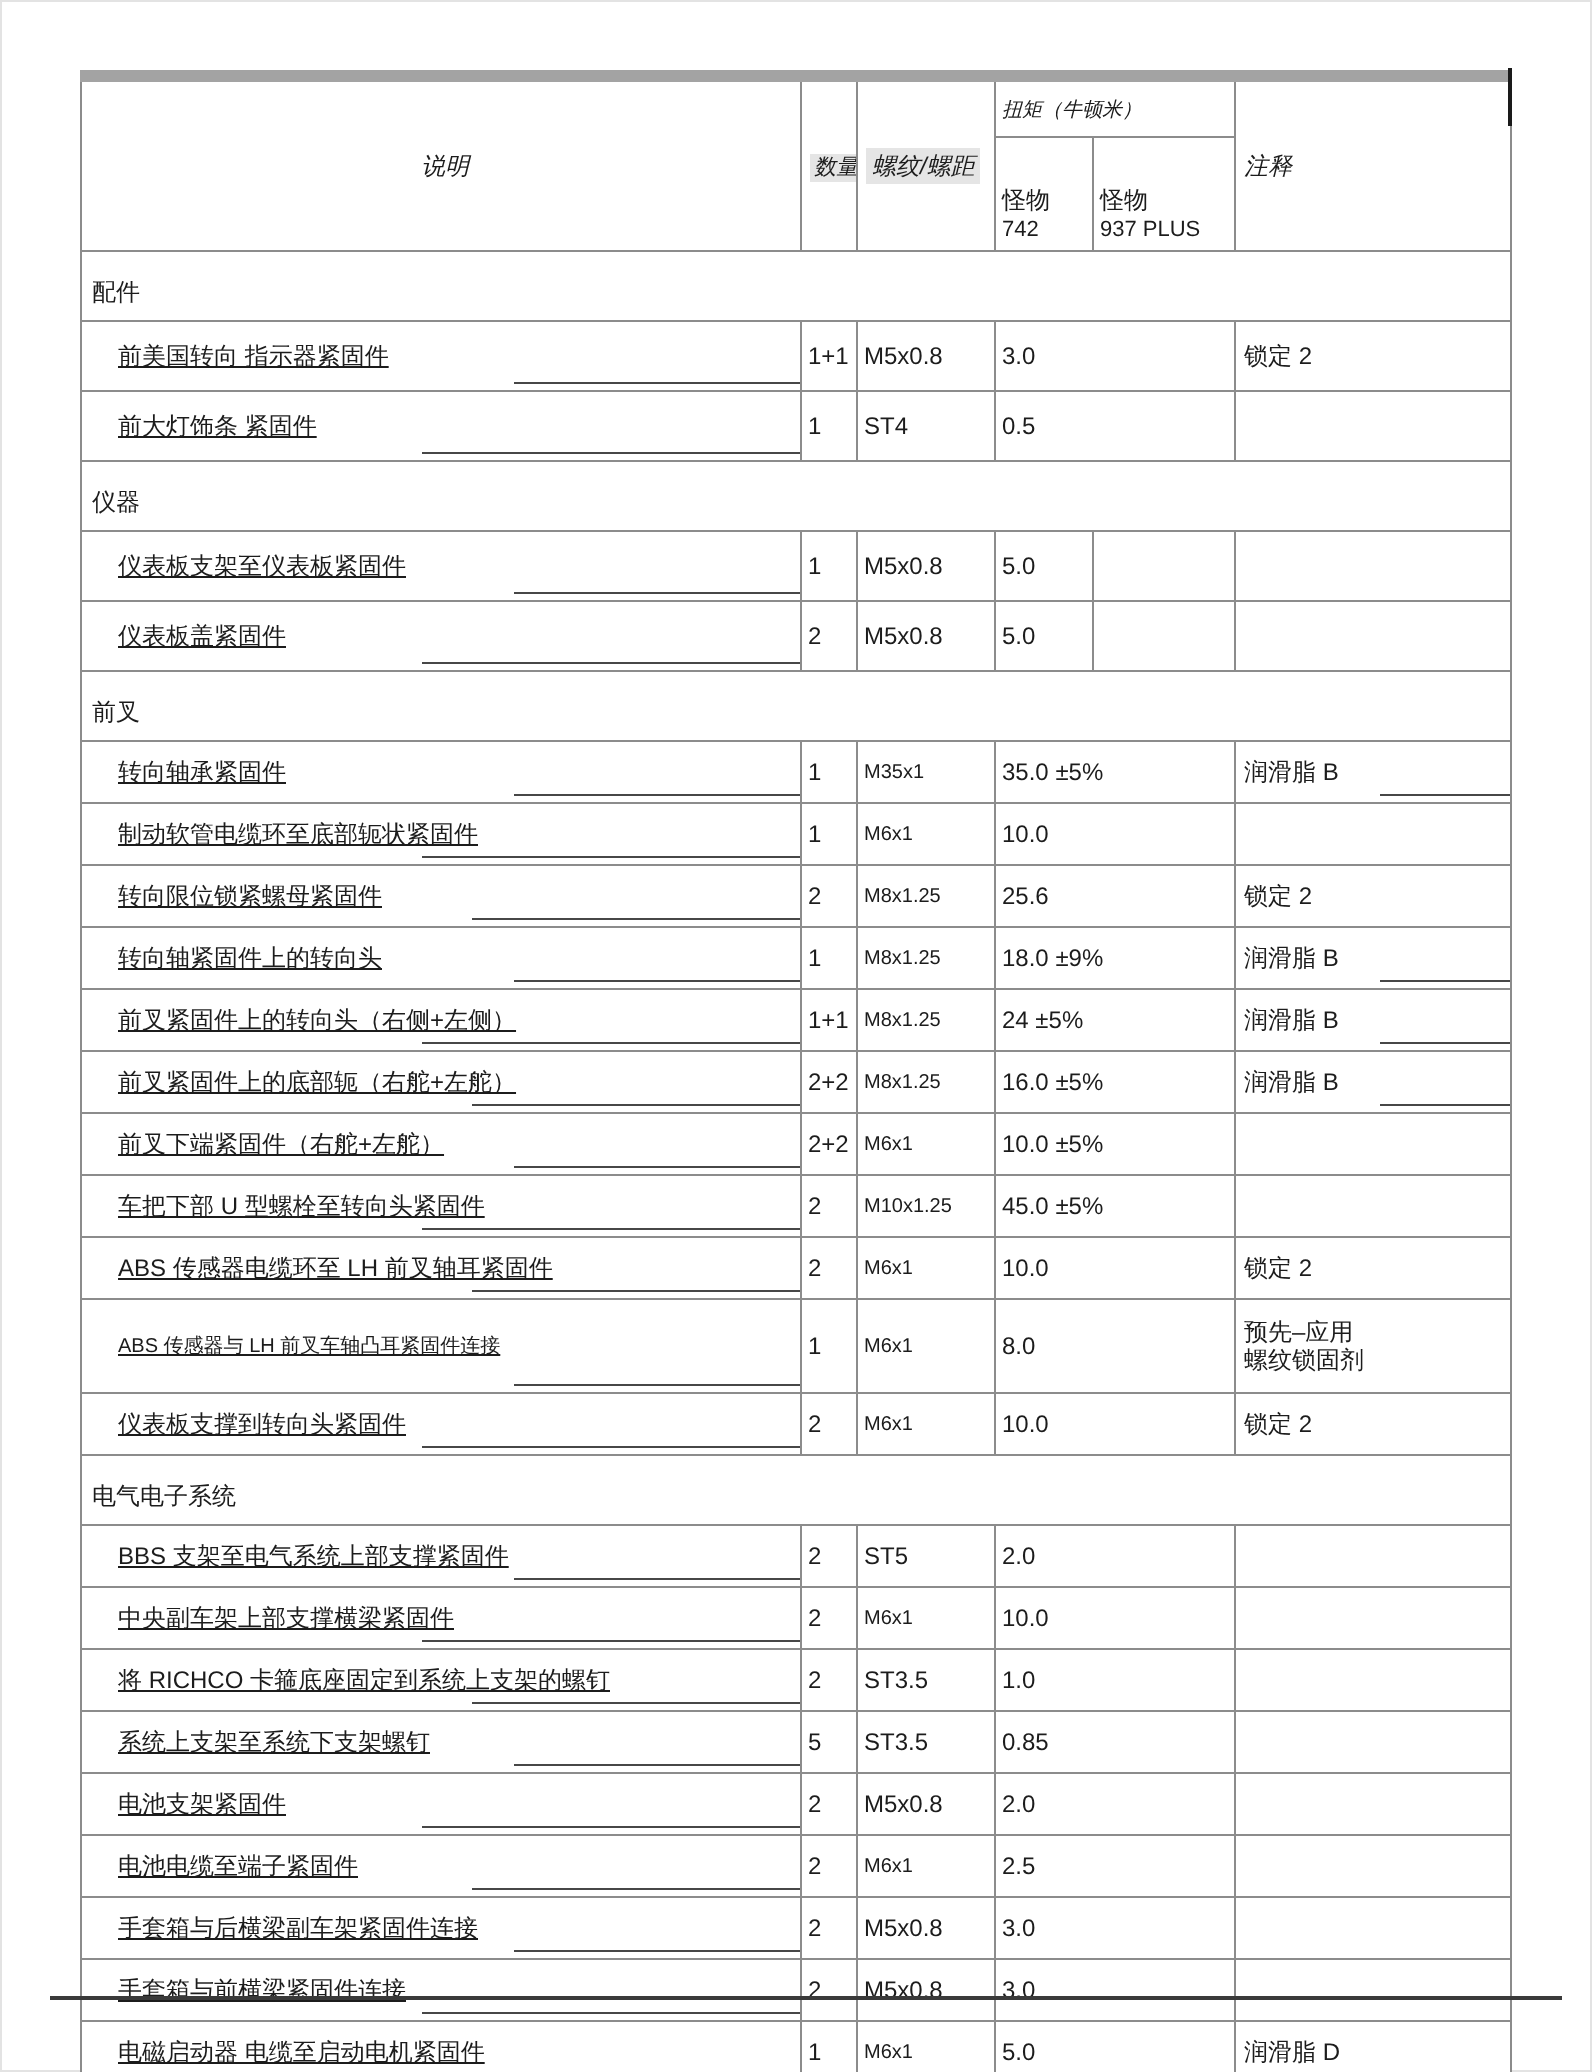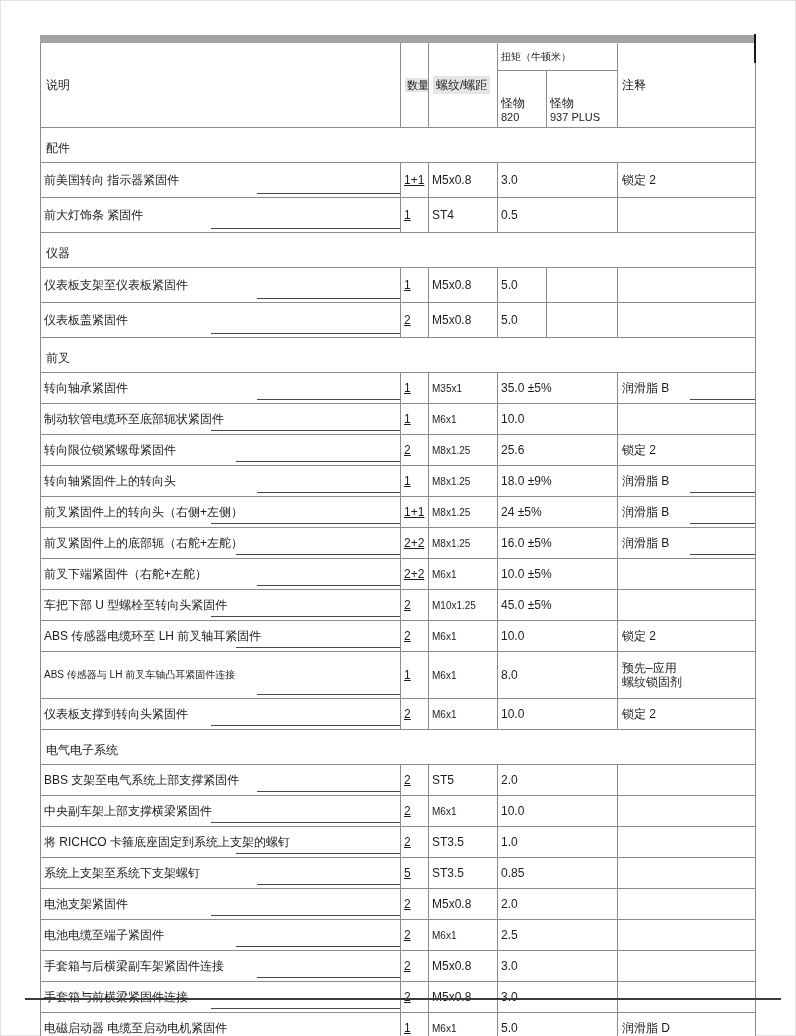--- a/index.html
+++ b/index.html
@@ -12,36 +12,36 @@
     position:absolute;left:40px;top:35px;width:715px;
     border-collapse:collapse;table-layout:fixed;
     font-family:"Liberation Sans",sans-serif;color:#1c1c1c;
   }
   .spec th,.spec td{
     border:1px solid #8c8c8c;font-weight:400;text-align:left;
     position:relative;padding:0 1px 0 4px;font-size:12px;
     overflow:hidden;white-space:nowrap;vertical-align:middle;
     background:#fff;
   }
-  .spec thead tr.h-top th{border-top:8px solid #a3a3a3;}
-  th.h-desc{padding-left:5px;}
+  .spec thead tr.h-top th{border-top:6px solid #a3a3a3;font-style:italic;}
+  th.h-desc{padding-left:5px;text-align:center;}
   th.h-torque{height:27px;font-size:10px;vertical-align:middle;padding-left:3px;}
   tr.h-models th{height:48px;}
   th.h-model{vertical-align:bottom;padding:5px 0 3px 3px;line-height:14px;font-size:12px;}
   th.h-model .l2{font-size:11px;}
   .hl{background:#e5e5e5;padding:1px 2px;font-size:11px;}
   .hl.wide{font-size:12px;padding:2px 3px;}
   
   tr.section-row td{height:29px;vertical-align:bottom;padding-bottom:5px;padding-left:5px;margin-left:16px;}
   tr.row-lg td{height:34px;}
   tr.row-std td{height:30px;}
   tr.row-tall td{height:46px;}
-  td.c-desc{padding-left:3px;}
+  td.c-desc{padding-left:18px;text-decoration:underline;}
   td.c-desc.small{font-size:10px;}
-  td.c-qty{padding-left:3px;text-decoration:underline;}
+  td.c-qty{padding-left:3px;}
   td.c-thread{padding-left:3px;font-size:12px;}
   td.c-thread.tsmall{font-size:10px;}
   td.c-torque{padding-left:3px;}
   td.c-notes{padding-left:4px;white-space:normal;line-height:14px;}
   
   .u{position:absolute;right:-1px;bottom:3px;height:1px;background:#474747;width:46%;}
   .u-border{bottom:-1px;}
   .u-sec{left:6%;right:auto;width:52%;bottom:-1px;}
   
   .notch{position:absolute;left:754px;top:34px;width:2px;height:29px;background:#1a1a1a;}
@@ -75,21 +75,21 @@
         <th colspan="2" class="h-torque">
           <span>扭矩（牛顿米）</span>
         </th>
         <th rowspan="2" class="h-notes">
           <span>注释</span>
         </th>
       </tr>
       <tr class="h-models">
         <th class="h-model">
           <span>怪物</span><br>
-          <span class="l2">820</span>
+          <span class="l2">742</span>
         </th>
         <th class="h-model">
           <span>怪物</span><br>
           <span class="l2">937 PLUS</span>
           <i class="u u-border" style="width:62%"></i>
         </th>
       </tr>
     </thead>
     <tbody>
         <tr class="section-row">

